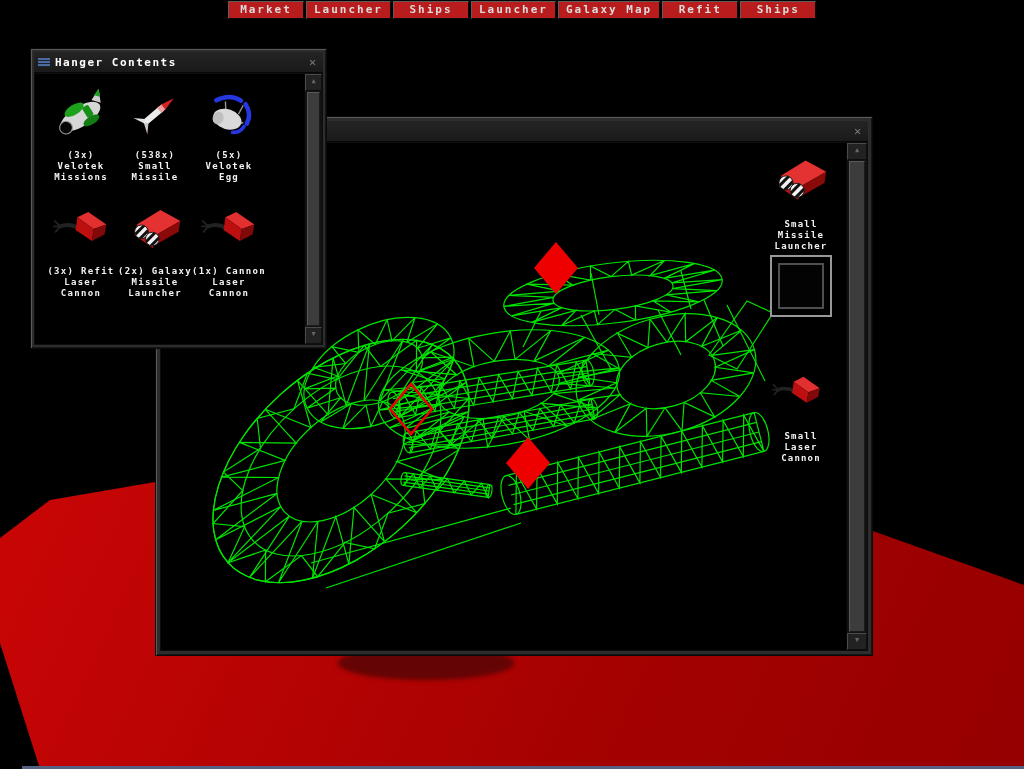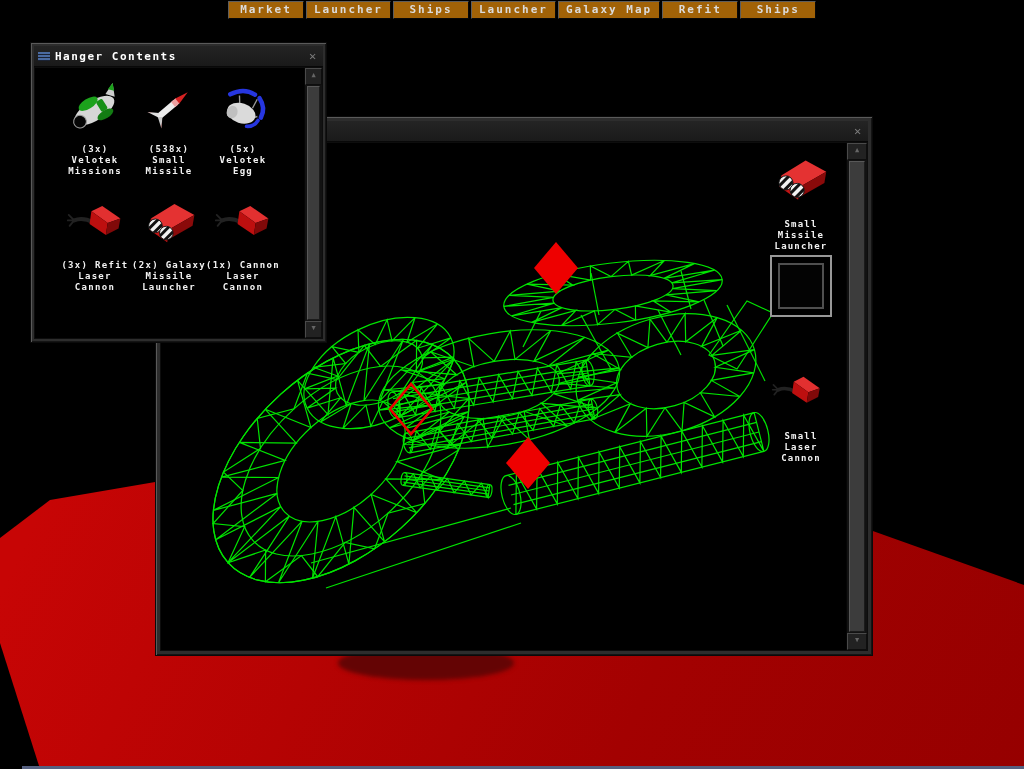--- a/index.html
+++ b/index.html
@@ -14,21 +14,21 @@
     background:linear-gradient(115deg,#c70505 20%,#a30101 70%,#960000 100%);
     clip-path:polygon(0px 538px,50px 500px,458px 430px,870px 530px,1024px 585px,1024px 769px,40px 769px,0px 643px);
   }
   .bottom-strip{position:absolute;left:22px;right:0;bottom:0;height:3px;background:#566080;}
   .pad-shadow{position:absolute;left:338px;top:646px;width:176px;height:34px;border-radius:50%;
     background:#640404;filter:blur(2px);}
   
   .menu{position:absolute;left:228px;top:1px;height:20px;display:flex;gap:2px;z-index:40;}
   .menu-btn{
     height:18px;min-width:76px;padding:0 7px;box-sizing:border-box;
-    background:#a16207;color:#dcdcdc;
+    background:#b91c1c;color:#dcdcdc;
     border:1px solid;border-color:#5d5d5d #070707 #070707 #5d5d5d;
     outline:1px solid #000;
     font-size:11px;font-weight:bold;letter-spacing:2px;line-height:15px;text-align:center;
     cursor:default;white-space:nowrap;
   }
   
   .win{position:absolute;background:#2d2d2d;border:1px solid #0a0a0a;
     box-shadow:inset 1px 1px 0 #5a5a5a, inset -1px -1px 0 #141414;}
   .win-inner{position:absolute;inset:4px;display:flex;flex-direction:column;}
   .titlebar{height:20px;background:linear-gradient(#242424,#1a1a1a);
@@ -41,23 +41,23 @@
   .win-content{flex:1;background:#000;border:1px solid #0d0d0d;display:flex;min-height:0;}
   
   .sb{width:17px;flex:none;background:#171717;border-left:1px solid #050505;display:flex;flex-direction:column;}
   .sb-btn{height:15px;flex:none;background:#222;color:#666;
     border:1px solid;border-color:#4a4a4a #0e0e0e #0e0e0e #4a4a4a;
     font-size:7px;line-height:13px;text-align:center;}
   .sb-track{flex:1;position:relative;background:#121212;}
   .sb-thumb{position:absolute;left:2px;right:2px;top:1px;bottom:1px;background:#3c3c3c;
     border:1px solid;border-color:#585858 #1b1b1b #1b1b1b #585858;}
   
-  #hanger-window{left:30px;top:42px;width:295px;height:299px;z-index:30;text-decoration:underline;}
+  #hanger-window{left:30px;top:48px;width:295px;height:299px;z-index:30;text-decoration:underline;}
   .hitems{flex:1;display:grid;grid-template-columns:repeat(3,74px);grid-auto-rows:116px;
-    padding:4px 0 0 23px;min-width:0;}
+    padding:4px 0 0 9px;min-width:0;}
   .hcell{width:74px;display:flex;flex-direction:column;align-items:center;}
   .hicon{height:72px;display:flex;align-items:center;justify-content:center;flex:none;}
   .hlabel{color:#f2f2f2;font-size:9px;font-weight:bold;letter-spacing:1.3px;line-height:11px;
     text-align:center;white-space:nowrap;}
   
   #refit-window{left:155px;top:116px;width:716px;height:538px;z-index:20;}
   #refit-view{flex:1;position:relative;min-width:0;background:#000;}
   .equip-label{position:absolute;width:120px;text-align:center;color:#f2f2f2;
     font-size:9px;font-weight:bold;letter-spacing:1.2px;line-height:11px;}
   .equip-icon{position:absolute;}

